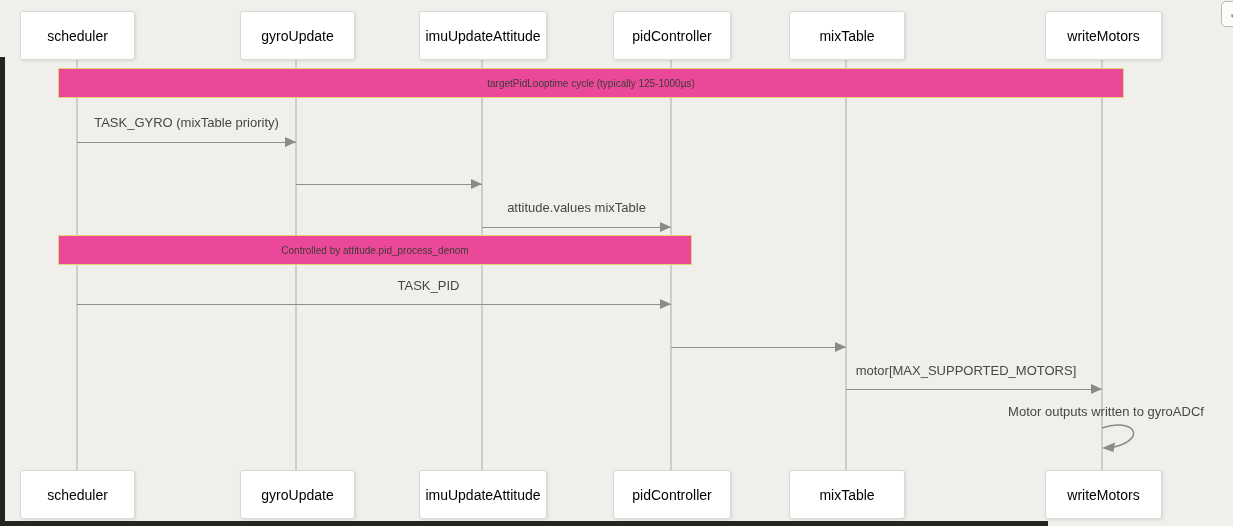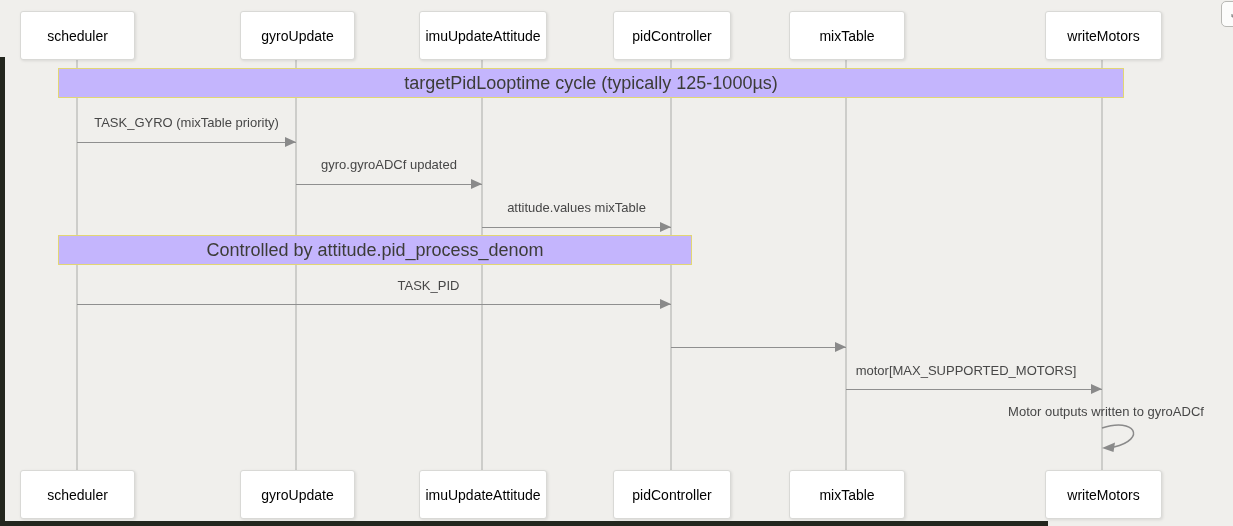--- a/index.html
+++ b/index.html
@@ -24,24 +24,24 @@
   }
   .lifeline{
     position:absolute;
     width:2px;top:60px;height:410px;
     background:#cdcdca;
     z-index:1;
   }
   .note{
     position:absolute;
     height:28px;
-    background:#c4b5fd;
+    background:#ec4899;
     border:1px solid #e2d674;
     display:flex;align-items:center;justify-content:center;
-    font-size:18px;color:#3c3c38;
+    font-size:10px;color:#3c3c38;
     z-index:3;
   }
   .msg-label{
     position:absolute;
     height:18px;line-height:18px;
     text-align:center;
     font-size:13px;color:#474747;
     z-index:3;
     white-space:nowrap;
   }
@@ -135,21 +135,20 @@
     </div>
   <div class="note" style="left:58px;top:235px;width:632px">
       <span>Controlled by attitude.pid_process_denom</span>
     </div>
 
   <div class="msg-label" style="left:77px;top:114px;width:219px">TASK_GYRO (mixTable priority)</div>
   <div class="msg-line" style="left:77px;top:142px;width:219px">
       <div class="arrowhead"></div>
     </div>
 
-  <div class="msg-label" style="left:296px;top:156px;width:186px">gyro.gyroADCf updated</div>
   <div class="msg-line" style="left:296px;top:184px;width:186px">
       <div class="arrowhead"></div>
     </div>
 
   <div class="msg-label" style="left:482px;top:199px;width:189px">attitude.values mixTable</div>
   <div class="msg-line" style="left:482px;top:227px;width:189px">
       <div class="arrowhead"></div>
     </div>
 
   <div class="msg-label" style="left:77px;top:277px;width:703px">TASK_PID</div>

